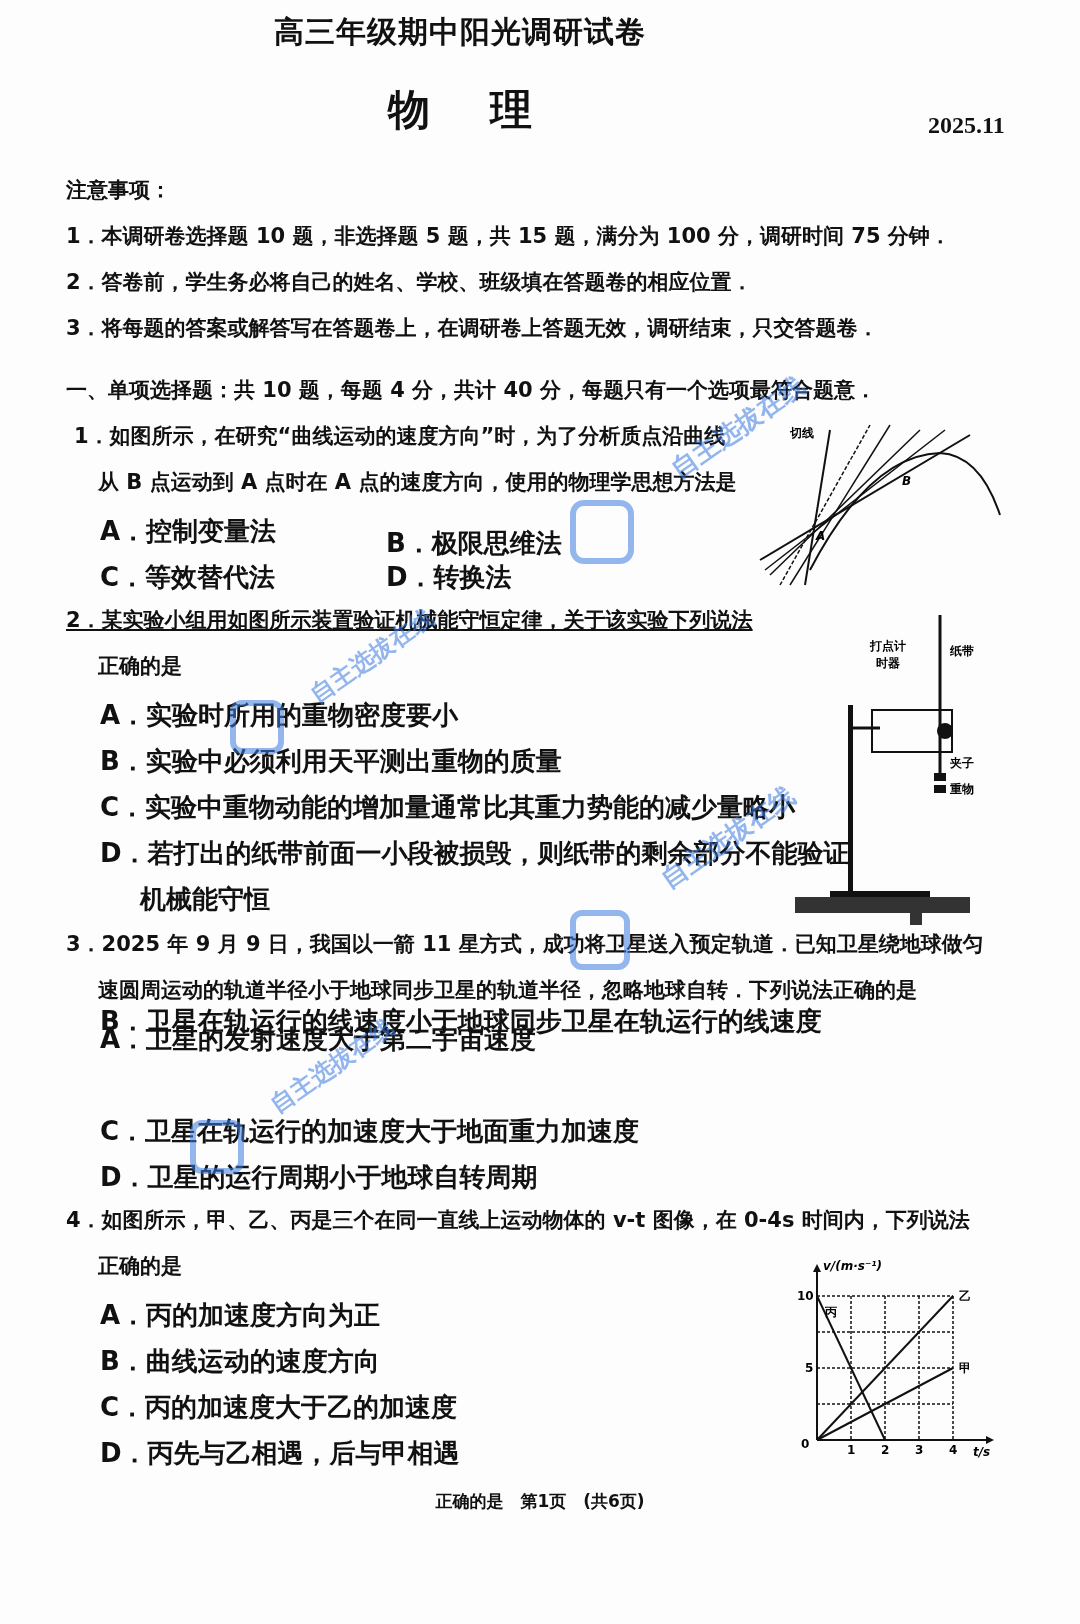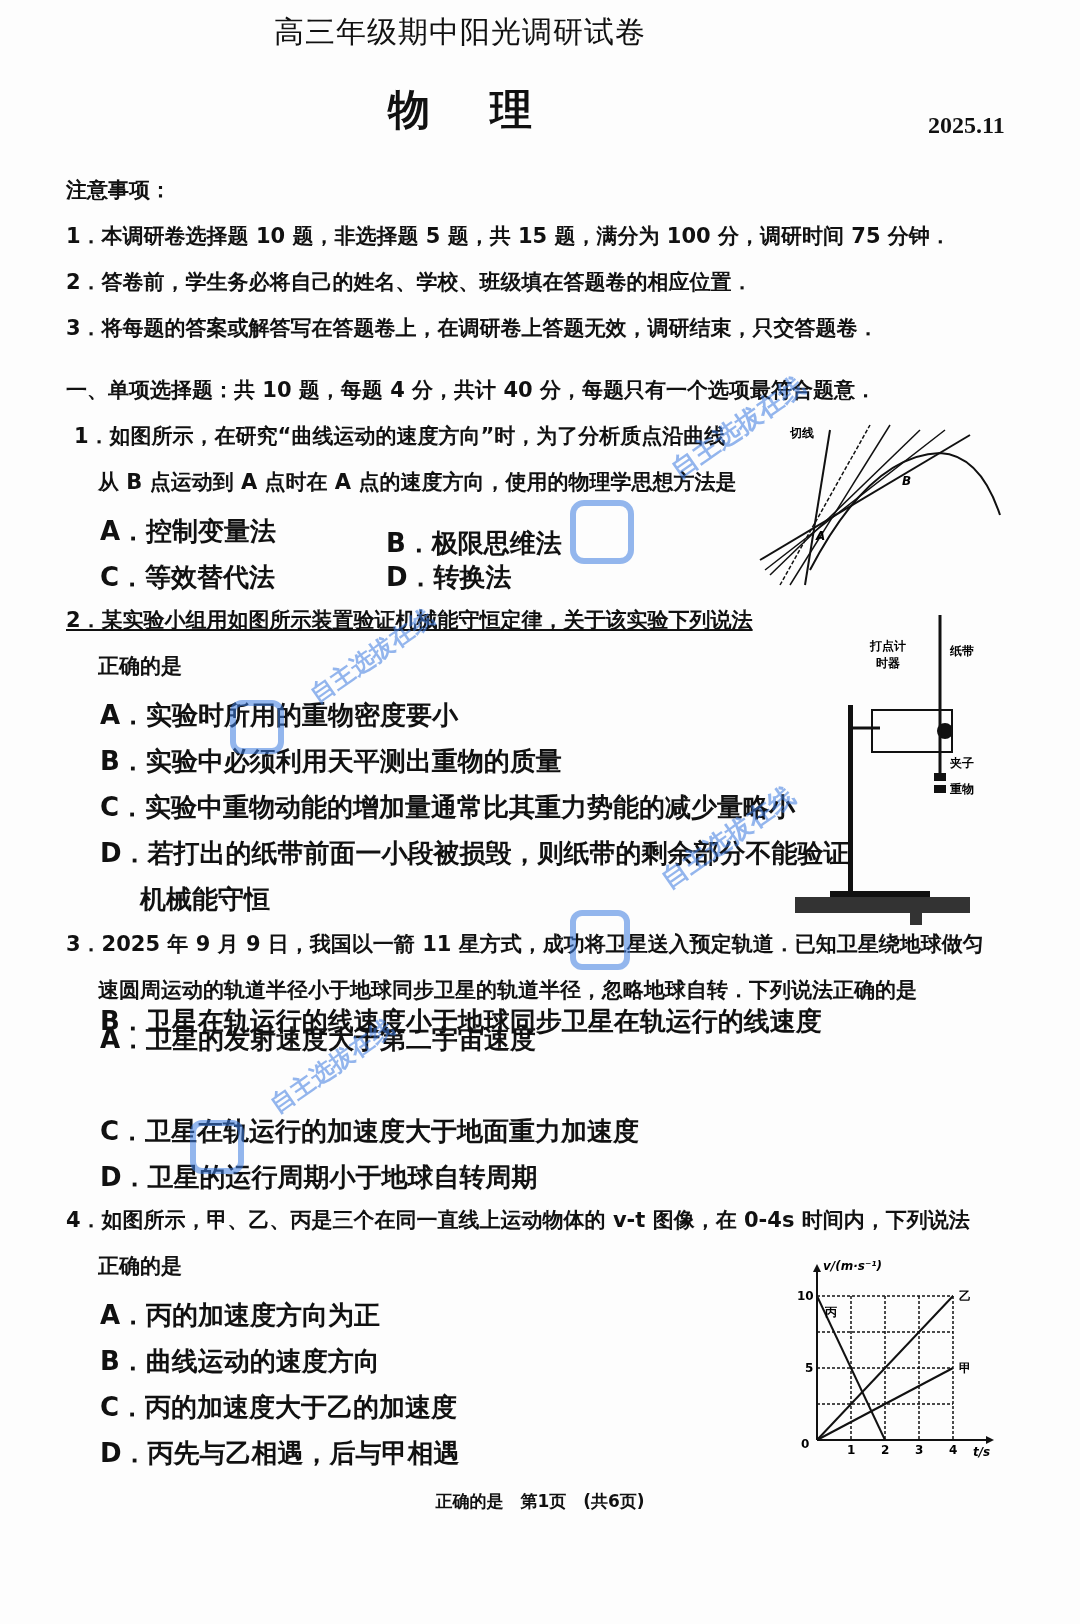--- a/index.html
+++ b/index.html
@@ -1,19 +1,19 @@
 <!DOCTYPE html>
 <html><head>
 <meta charset="utf-8">
 <style>
   html, body { margin:0; padding:0; }
   body { width:1080px; height:1624px; background:#fdfdfd; position:relative; overflow:hidden;
          font-family:"DejaVu Sans", sans-serif; color:#111; }
   .abs { position:absolute; }
-  .title { left:0; width:920px; top:12px; text-align:center; font-size:30px; font-weight:normal; letter-spacing:1px; }
+  .title { left:0; width:920px; top:12px; text-align:center; font-size:30px; font-weight:bold; letter-spacing:1px; }
   .subject { left:0; width:920px; top:82px; text-align:center; font-size:42px; font-weight:bold; letter-spacing:60px; padding-left:60px; box-sizing:border-box; }
   .date { left:928px; top:112px; font-family:"Liberation Serif", serif; font-size:24px; font-weight:bold; }
   .line { font-size:21px; font-weight:bold; white-space:nowrap; }
   .opt { font-size:26px; font-weight:bold; white-space:nowrap; }
   .footer { left:0; width:1080px; top:1490px; text-align:center; font-size:17px; font-weight:bold; }
   .fig-label { font-size:12px; font-weight:bold; }
   .wm { color:#3d7be0; opacity:0.55; font-weight:bold; }
 </style>
 </head>
 <body>

